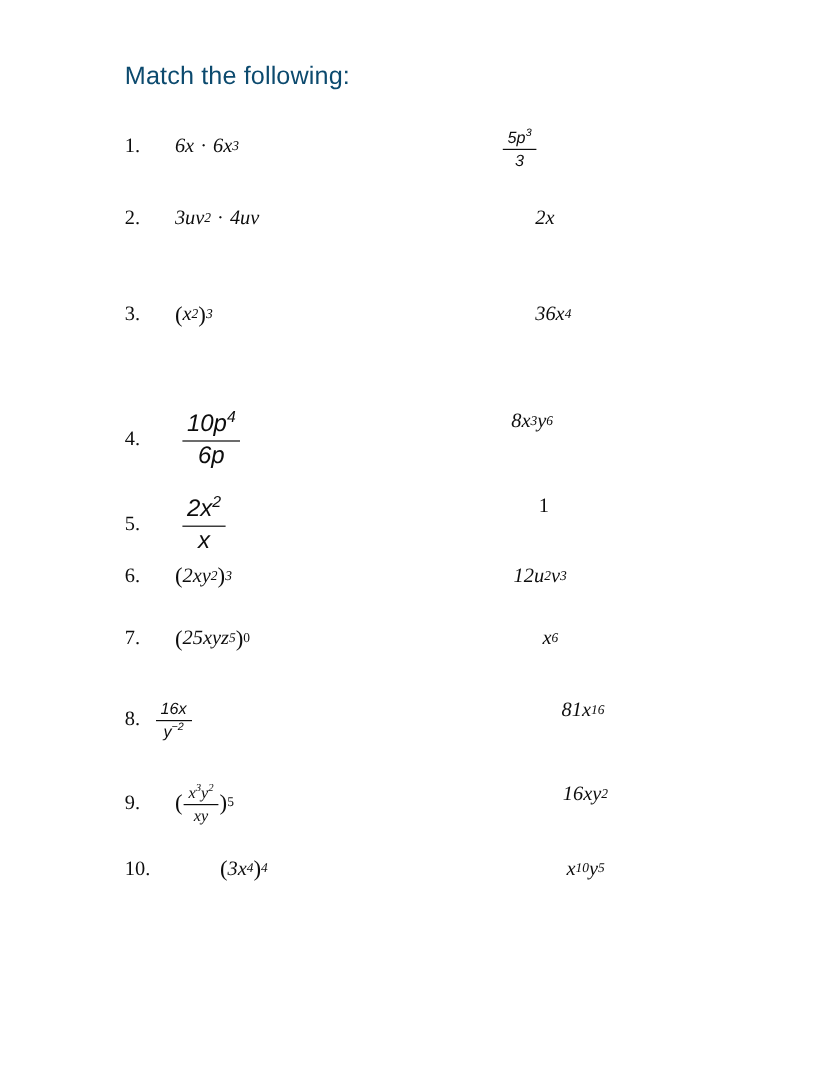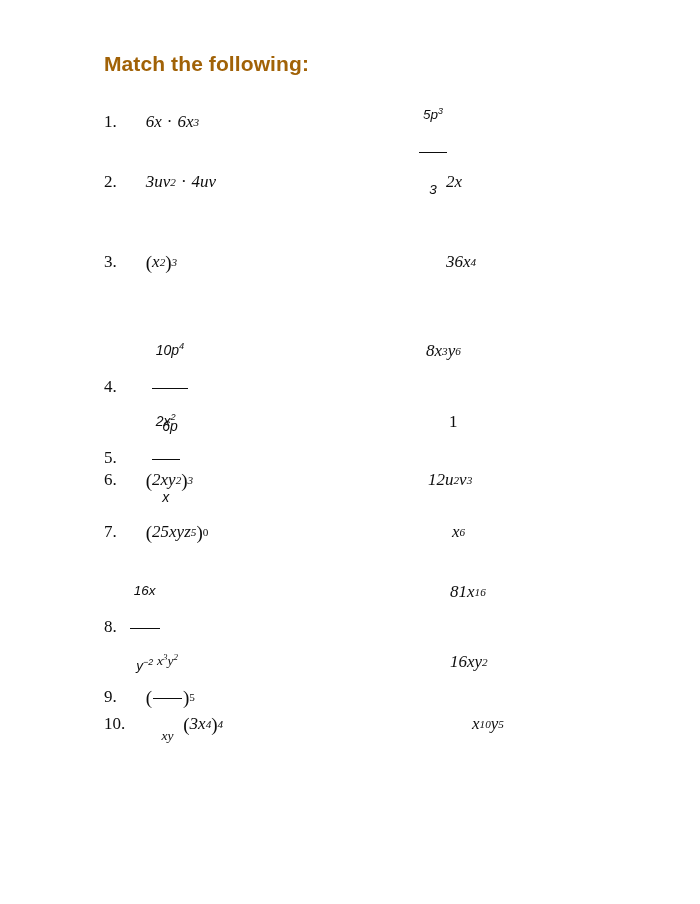--- a/index.html
+++ b/index.html
@@ -21,23 +21,23 @@
     inset: 0;
     background: #ffffff;
   }
 
   .heading {
     position: absolute;
     left: 104px;
     top: 52px;
     font-family: "Liberation Sans", sans-serif;
     font-size: 21px;
-    font-weight: 700;
+    font-weight: 400;
     letter-spacing: 0.1px;
-    color: #a16207;
+    color: #0c4a6e;
     white-space: nowrap;
   }
 
   
   .row {
     position: absolute;
     left: 0;
     width: 700px;
     height: 0;
   }
@@ -94,37 +94,36 @@
     display: inline-flex;
     flex-direction: column;
     align-items: center;
     justify-content: center;
     vertical-align: middle;
     font-size: 13.5px;
     line-height: 1.18;
     margin: 0 1px;
     position: relative;
     top: 1px;
-    gap: 28px;
   }
   .frac .top {
     padding: 0 4px 1px 4px;
     font-style: italic;
   }
   .frac .bar {
     height: 1px;
     background: #0d0d0d;
     width: 100%;
     min-width: 26px;
   }
   .frac .bot {
     padding: 1px 4px 0 4px;
     font-style: italic;
   }
-  .frac.big { font-size: 14px; }
+  .frac.big { font-size: 20px; }
 
   .paren {
     font-style: normal;
     font-size: 19px;
     line-height: 1;
   }
 </style>
 </head>
 <body>
 
@@ -260,21 +259,21 @@
 
   <div class="row" style="top:582px;">
     <div class="q">
       <span class="num gap">8.</span>
       <span class="frac">
         <span class="top">16x</span>
         <span class="bar"></span>
         <span class="bot"><span>y</span><sup>−2</sup></span>
       </span>
     </div>
-    <div class="a" style="left:426px;">
+    <div class="a" style="left:444px;">
       <span class="expr">
           <span>81x</span>
           <sup>16</sup>
         </span>
     </div>
   </div>
 
   <div class="row" style="top:652px;">
     <div class="q">
       <span class="num">9.</span>
@@ -282,21 +281,21 @@
         <span class="paren">(</span>
           <span class="frac">
           <span class="top"><span>x</span><sup>3</sup><span>y</span><sup>2</sup></span>
           <span class="bar"></span>
           <span class="bot">xy</span>
         </span>
           <span class="paren">)</span>
           <sup class="upr">5</sup>
       </span>
     </div>
-    <div class="a" style="left:426px;">
+    <div class="a" style="left:445px;">
       <span class="expr">
           <span>16xy</span>
           <sup>2</sup>
         </span>
     </div>
   </div>
 
   <div class="row" style="top:714px;">
     <div class="q">
       <span class="num wide">10.</span>

